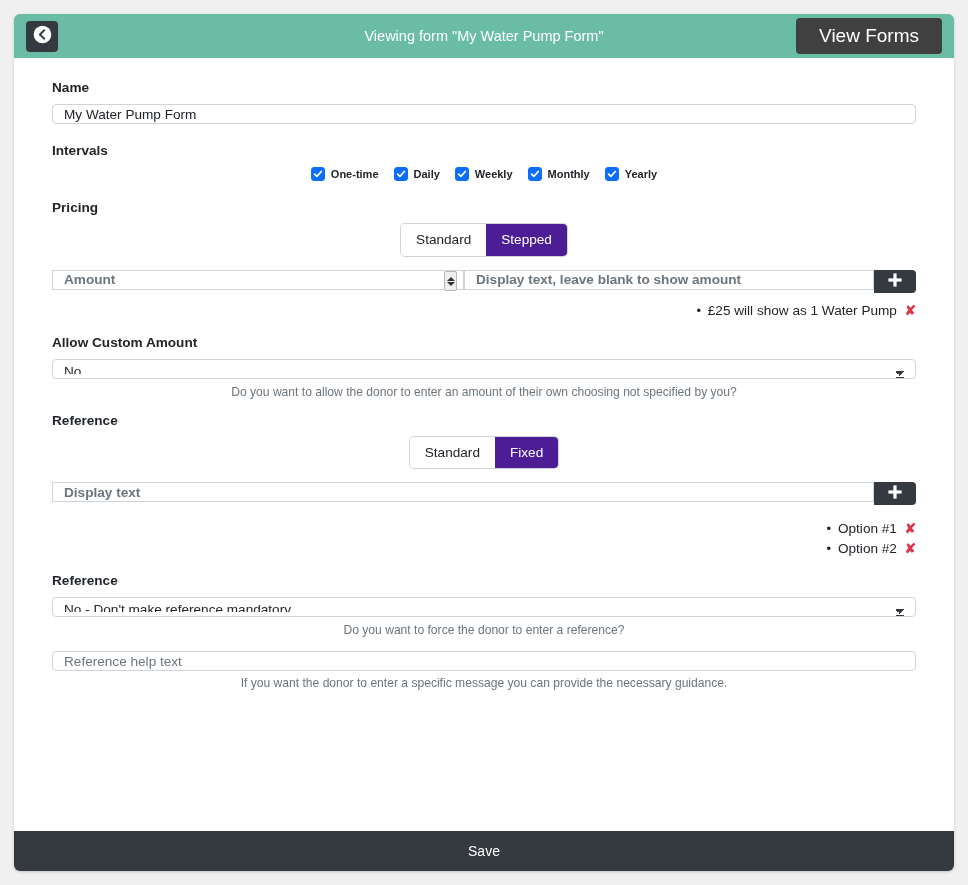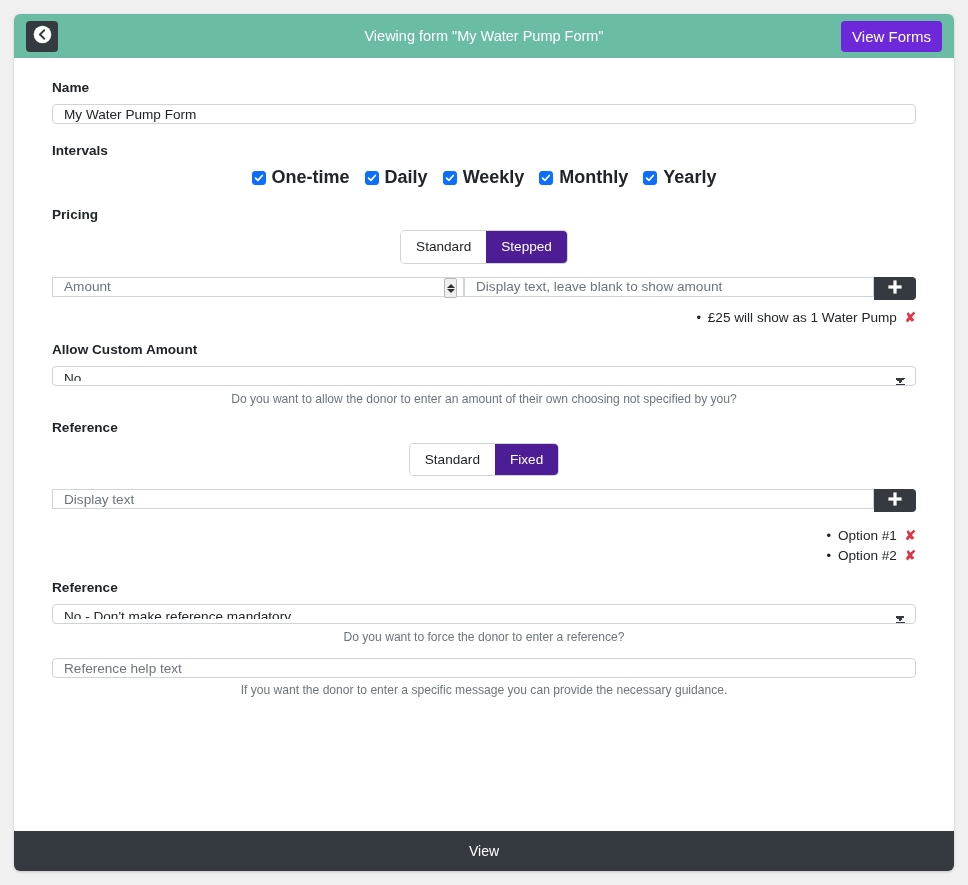--- a/index.html
+++ b/index.html
@@ -58,26 +58,26 @@
     position: absolute;
     left: 0; right: 0;
     text-align: center;
     color: #ffffff;
     font-size: 14.5px;
     pointer-events: none;
   }
   .view-forms-btn {
     margin-left: auto;
     margin-right: 5px;
-    background: #6d28d9;
+    background: #404040;
     color: #ffffff;
     border: none;
     border-radius: 4px;
-    font-size: 15px;
-    padding: 7px 11px;
+    font-size: 19px;
+    padding: 7px 23px;
     cursor: pointer;
     font-family: inherit;
     z-index: 2;
   }
 
   
   .body {
     flex: 1;
     padding: 22px 38px 0 38px;
     overflow: hidden;
@@ -145,21 +145,21 @@
     border-radius: 3px;
     background: #0d6efd;
     border: 1px solid #0d6efd;
     display: flex;
     align-items: center;
     justify-content: center;
     flex-shrink: 0;
   }
   .cb svg { display: block; }
   .cb-label {
-    font-size: 18px;
+    font-size: 11px;
     font-weight: bold;
     color: #212529;
   }
 
   
   .toggle-group {
     display: flex;
     justify-content: center;
   }
   .toggle-group-inner {
@@ -183,20 +183,21 @@
     color: #ffffff;
   }
 
   
   .input-group {
     display: flex;
     align-items: stretch;
   }
   .input-group input.text-input {
     border-radius: 0;
+    font-weight: bold;
   }
   .input-group .ig-first {
     border-top-left-radius: 4px;
     border-bottom-left-radius: 4px;
   }
   .num-wrap {
     position: relative;
     width: 412px;
     flex: none;
   }
@@ -470,17 +471,17 @@
       <p class="help-text">Do you want to force the donor to enter a reference?</p>
       <div class="spacer-md"></div>
 
       
       <input class="text-input" type="text" placeholder="Reference help text" style="">
       <p class="help-text">If you want the donor to enter a specific message you can provide the necessary guidance.</p>
 
     </div>
 
     <button class="footer">
-      <span class="footer-label">View</span>
+      <span class="footer-label">Save</span>
     </button>
 
   </div>
 </div>
 
 </body></html>

